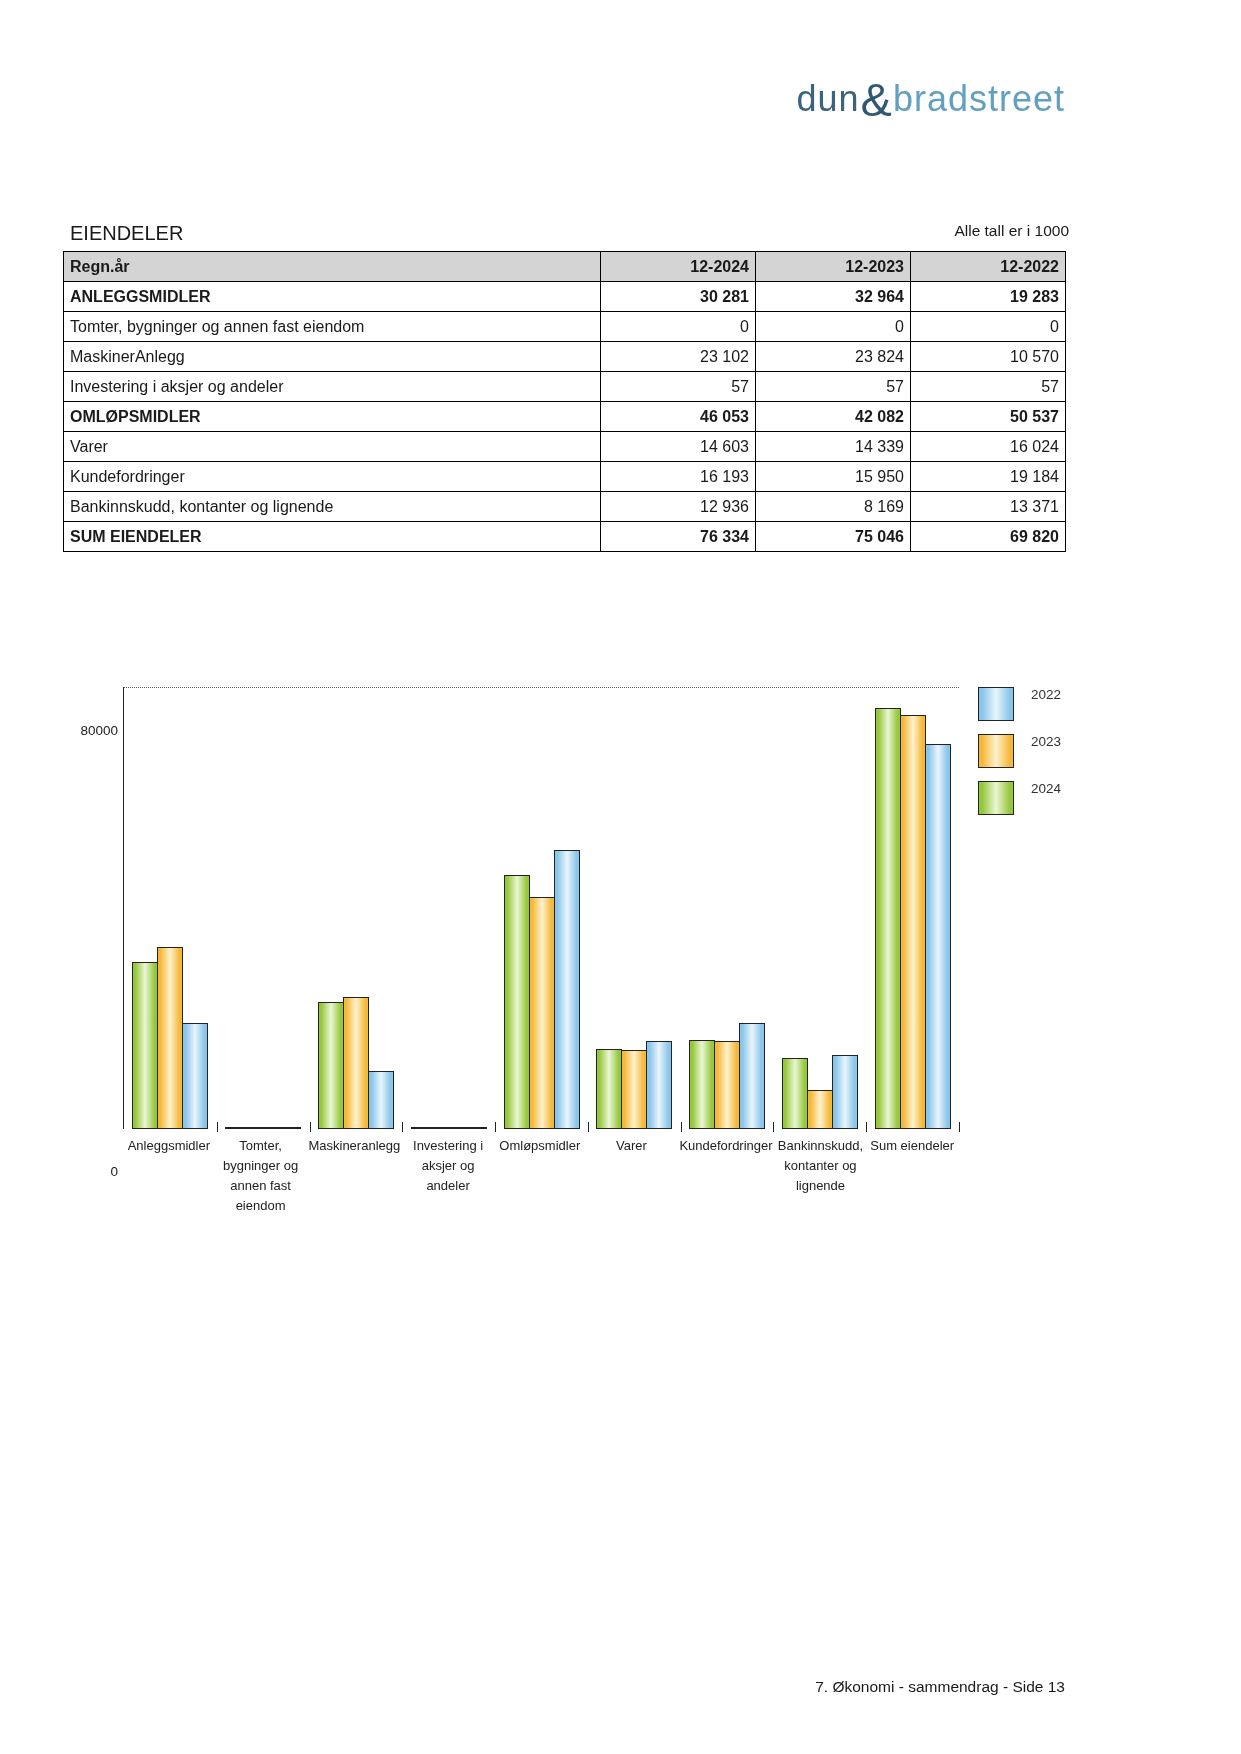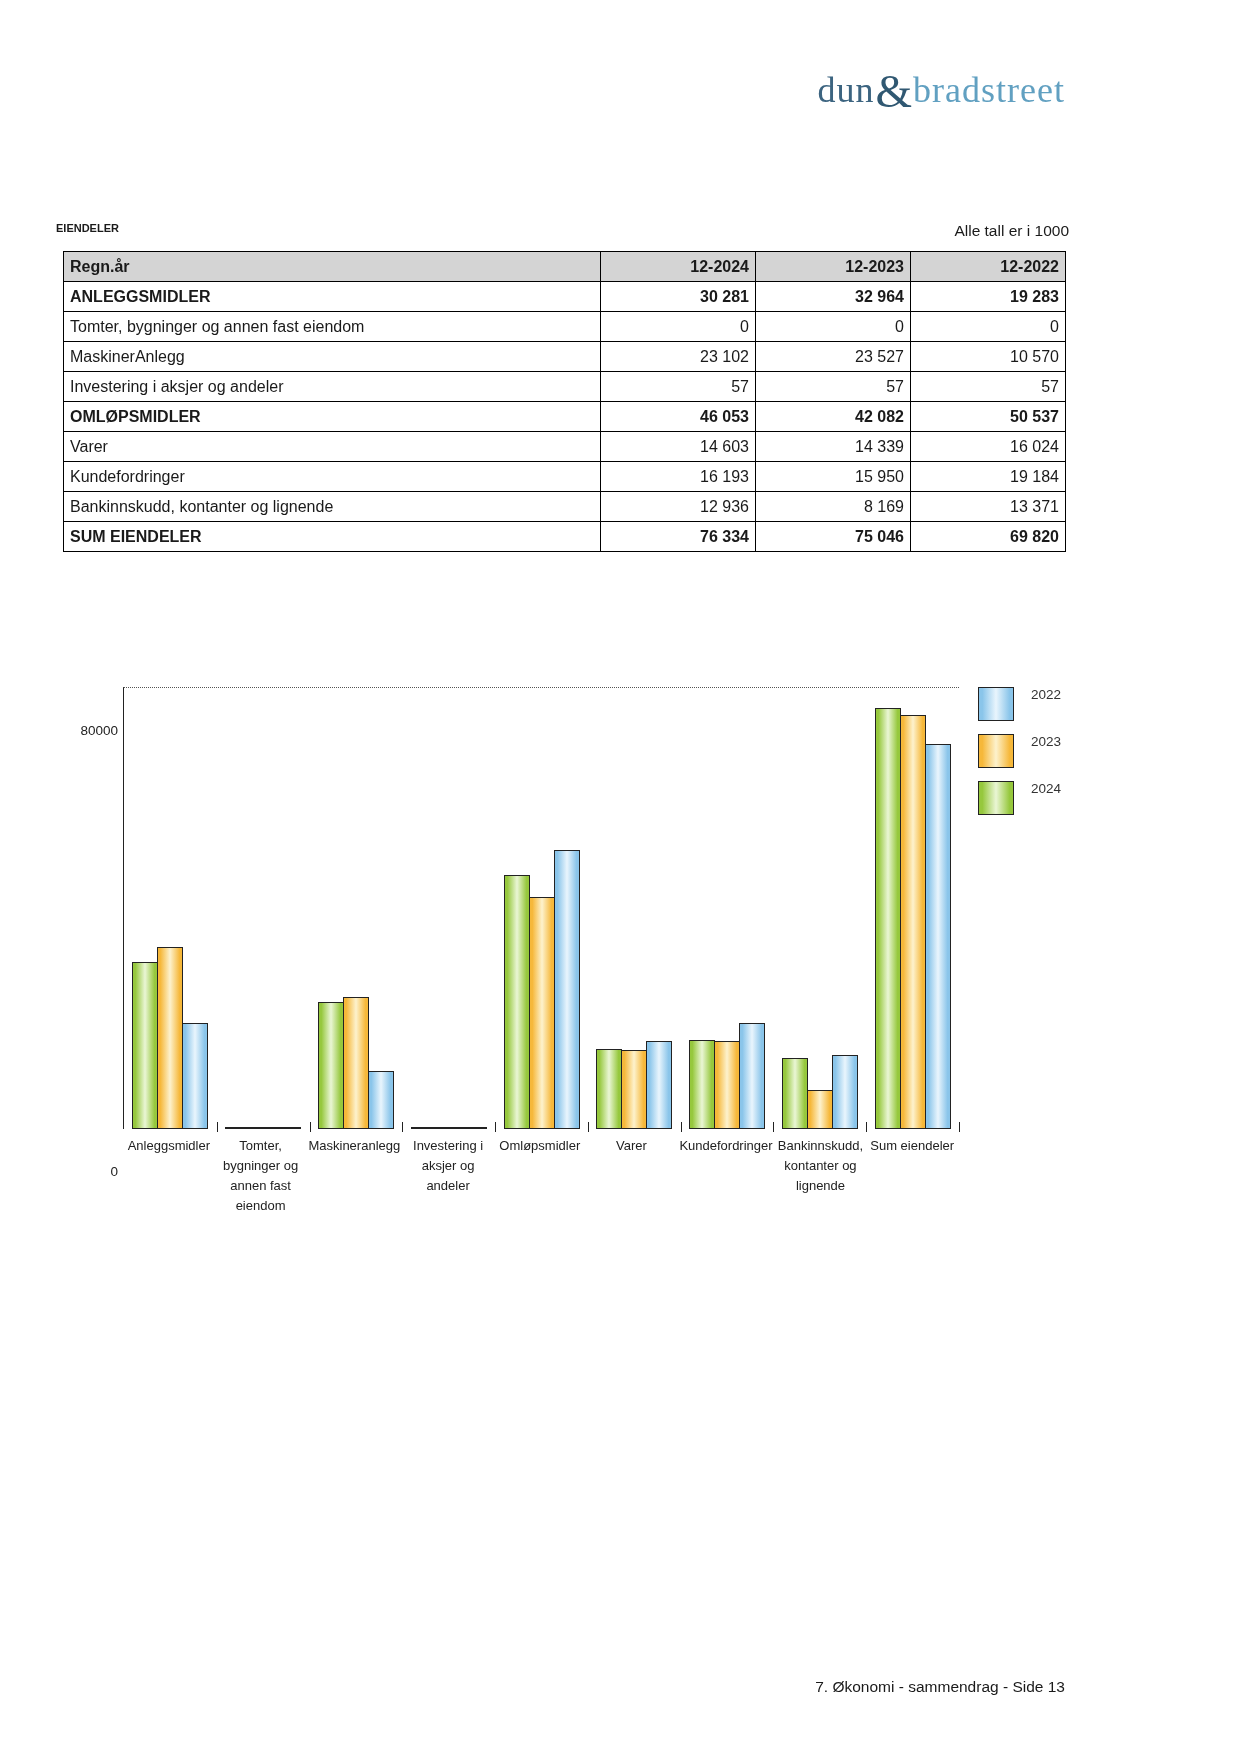--- a/index.html
+++ b/index.html
@@ -1,26 +1,26 @@
 <!DOCTYPE html>
 <html><head>
 <meta charset="utf-8">
 <style>
   html,body{margin:0;padding:0;background:#fff;}
   .page{position:relative;width:1241px;height:1754px;background:#ffffff;overflow:hidden;
         font-family:"Liberation Sans",sans-serif;color:#1a1a1a;}
 
   
-  .logo{position:absolute;top:68px;right:176px;white-space:nowrap;line-height:1;font-family:Liberation Serif, serif;}
+  .logo{position:absolute;top:76px;right:176px;white-space:nowrap;line-height:1;}
   .logo-dun{font-size:36px;color:#3c6480;letter-spacing:1px;}
   .logo-amp{font-size:47px;color:#305872;vertical-align:-5px;margin:0 1px;}
   .logo-brad{font-size:36px;color:#61a0c1;letter-spacing:1px;}
 
   
-  .section-title{position:absolute;left:56px;top:222px;font-size:11px;font-weight:bold;}
+  .section-title{position:absolute;left:70px;top:222px;font-size:20px;font-weight:normal;}
   .units-note{position:absolute;right:172px;top:222px;font-size:15.5px;text-align:center;}
 
   
   table.fin{position:absolute;left:63px;top:251px;width:1002px;border-collapse:collapse;
             font-size:16px;table-layout:fixed;}
   table.fin th,table.fin td{border:1px solid #000;height:29px;padding:0 6px;
             overflow:hidden;white-space:nowrap;}
   table.fin th{background:#d4d4d4;text-align:left;font-weight:bold;}
   table.fin th.num,table.fin td.num{text-align:right;padding-left:21px;}
   tr.row-bold td{font-weight:bold;}
@@ -88,21 +88,21 @@
     </tr>
     <tr>
       <td>Tomter, bygninger og annen fast eiendom</td>
       <td class="num">0</td>
       <td class="num">0</td>
       <td class="num">0</td>
     </tr>
     <tr>
       <td>MaskinerAnlegg</td>
       <td class="num">23 102</td>
-      <td class="num">23 527</td>
+      <td class="num">23 824</td>
       <td class="num">10 570</td>
     </tr>
     <tr>
       <td>Investering i aksjer og andeler</td>
       <td class="num">57</td>
       <td class="num">57</td>
       <td class="num">57</td>
     </tr>
     <tr class="row-bold">
       <td>OMLØPSMIDLER</td>

